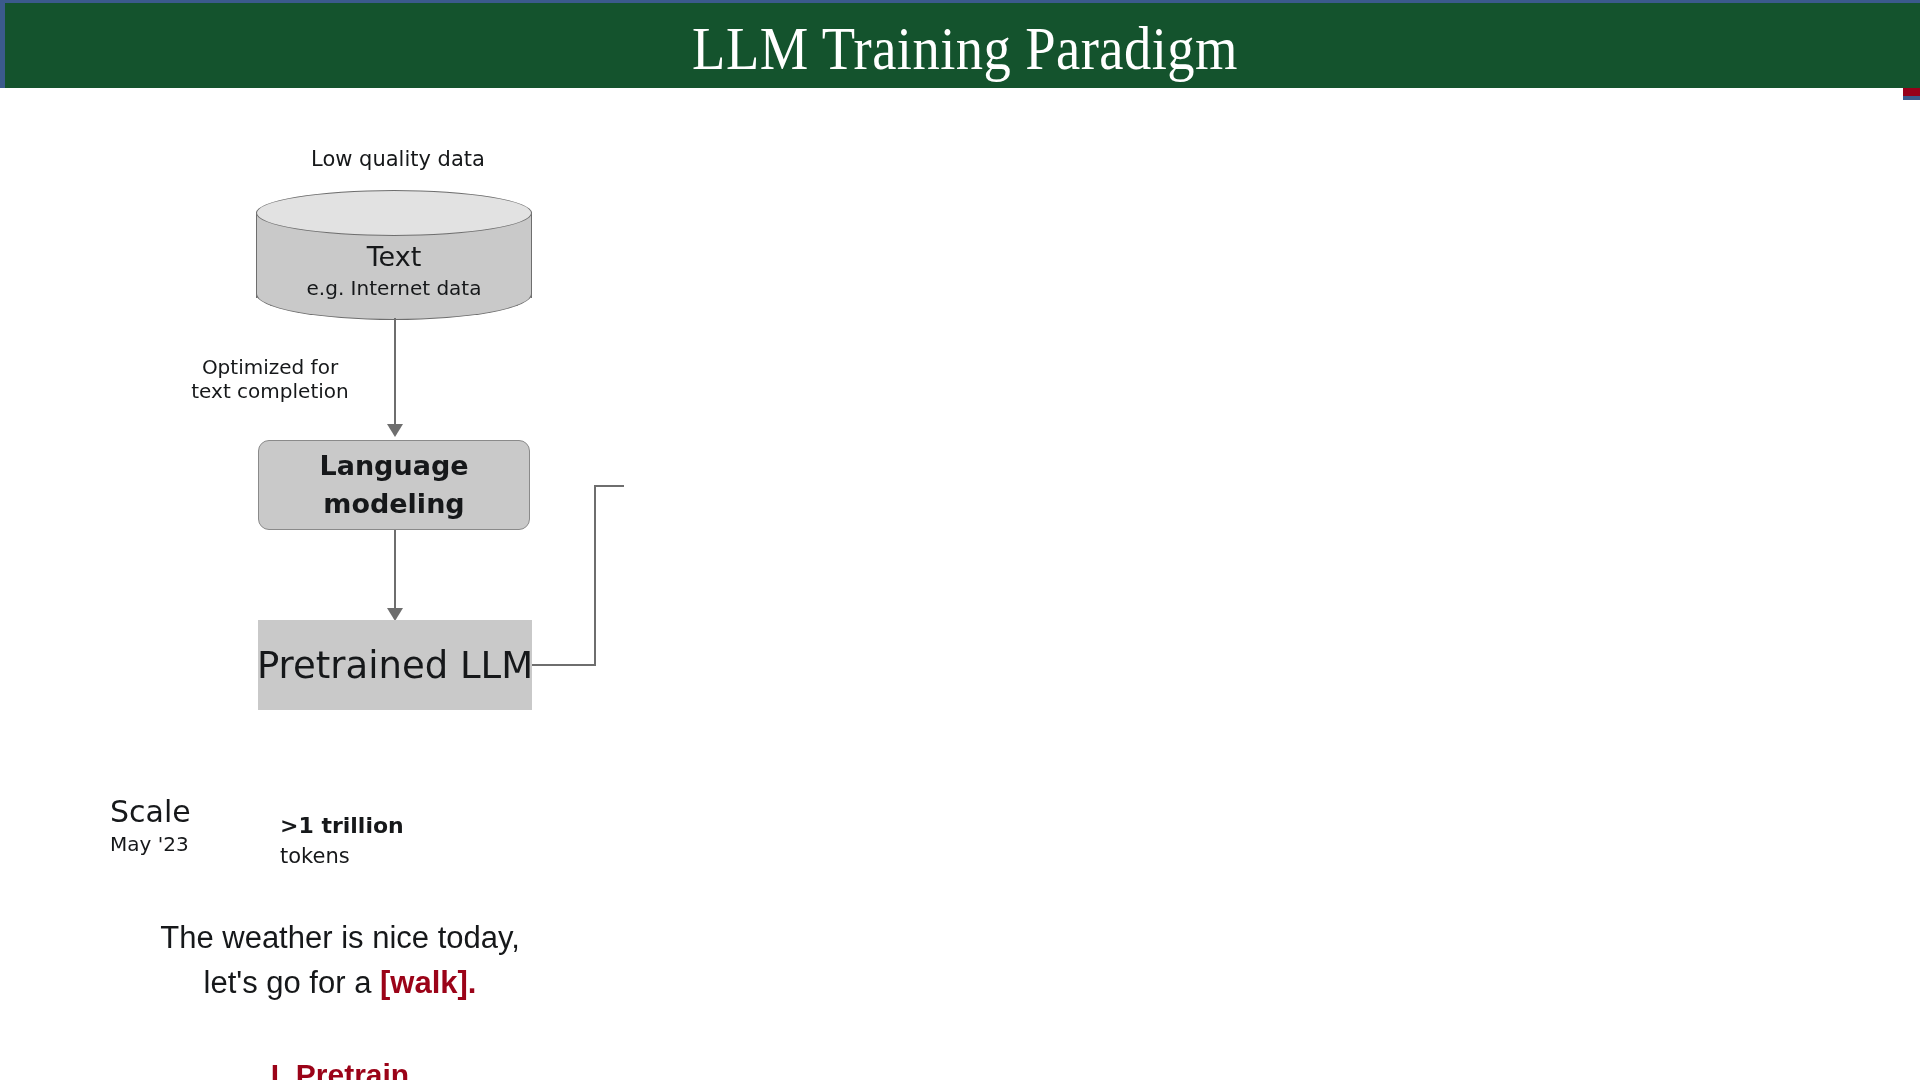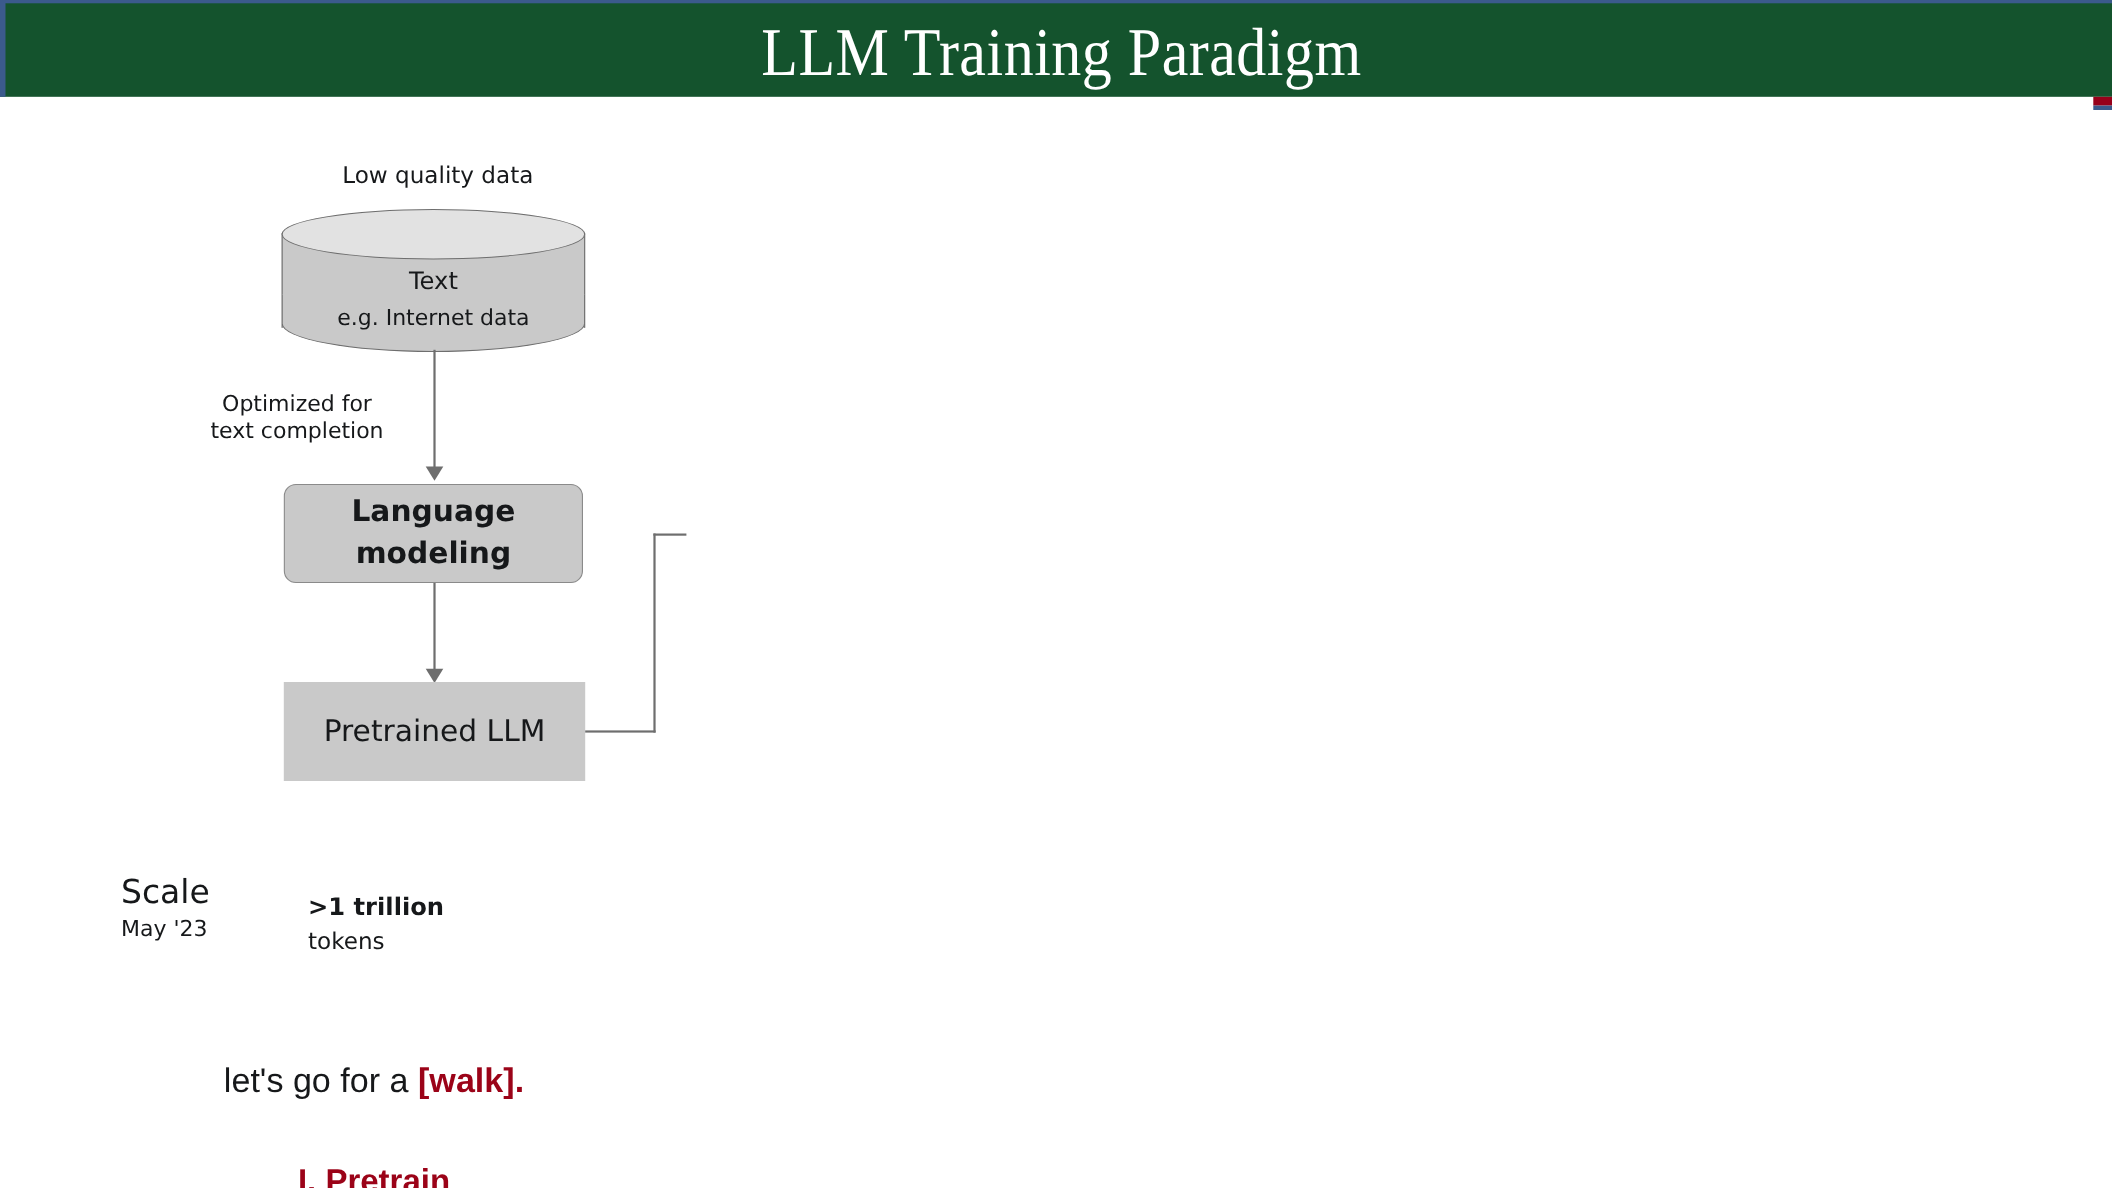--- a/index.html
+++ b/index.html
@@ -128,21 +128,21 @@
   }
   #cyl-text {
     position: absolute;
     left: 0;
     top: 50px;
     width: 276px;
     text-align: center;
     color: #16181a;
   }
   #cyl-title {
-    font-size: 22px;
+    font-size: 27px;
     line-height: 34px;
   }
   #cyl-sub {
     font-size: 20px;
     line-height: 28px;
   }
 
   
   .arrow-line {
     position: absolute;
@@ -200,21 +200,21 @@
     top: 620px;
     width: 274px;
     height: 90px;
     background: #c9c9c9;
     display: flex;
     align-items: center;
     justify-content: center;
   }
   #pretrained-text {
     color: #16181a;
-    font-size: 27px;
+    font-size: 37px;
     white-space: pre;
   }
 
   
   #connector-h-bottom {
     position: absolute;
     left: 532px;
     top: 664px;
     width: 64px;
     height: 2px;
@@ -350,17 +350,17 @@
 <div id="scale-group">
   <div id="scale-title">Scale</div>
   <div id="scale-date">May '23</div>
 </div>
 <div id="tokens-group">
   <div id="tokens-amount">&gt;1 trillion</div>
   <div id="tokens-unit">tokens</div>
 </div>
 
 <div id="example-block">
-  <br>
+  <span>The weather is nice today,</span><br>
   <span>let's go for a </span><span class="hl">[walk].</span>
 </div>
 
 <div id="stage-label">I. Pretrain</div>
 
 </body></html>

